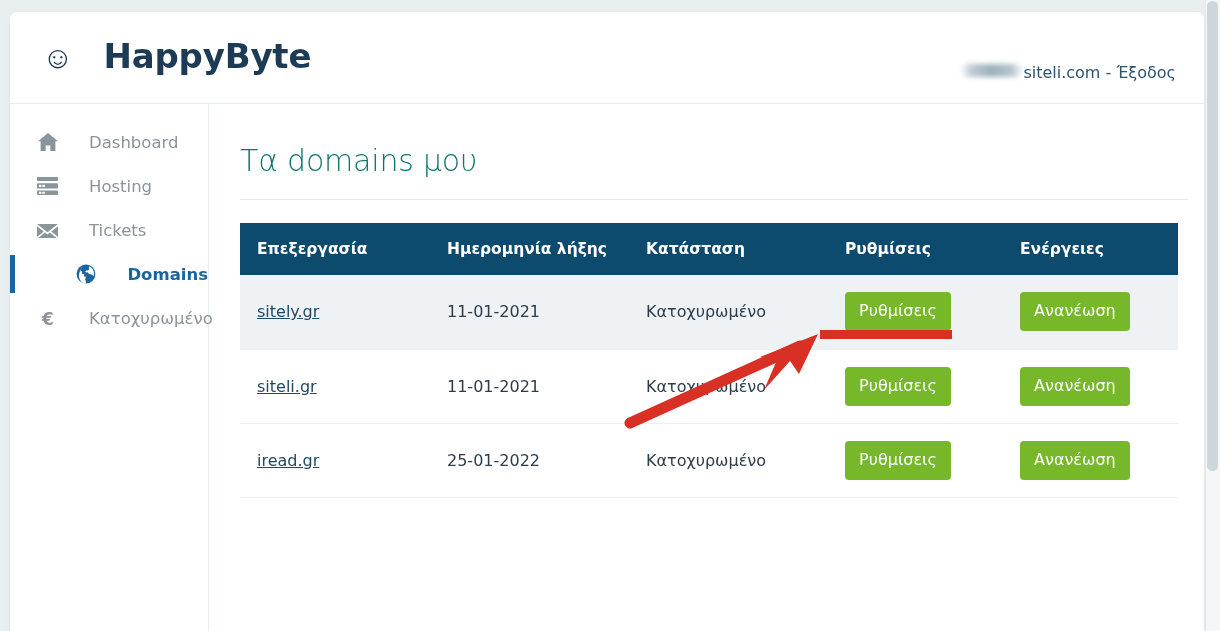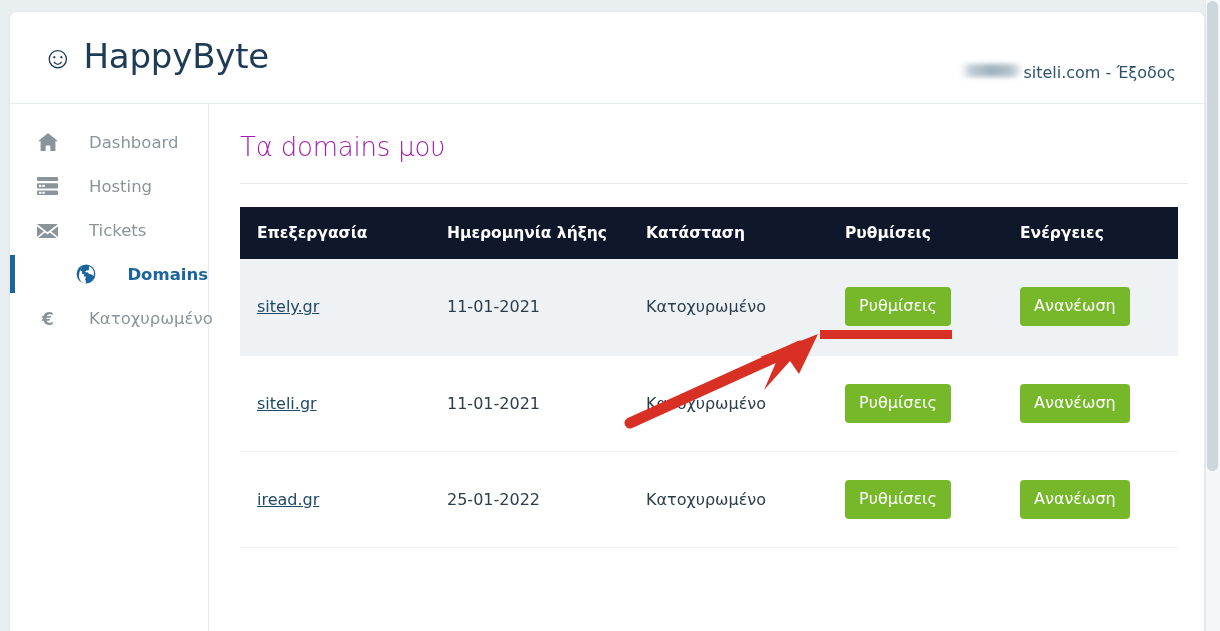--- a/index.html
+++ b/index.html
@@ -51,21 +51,21 @@
     line-height: 1;
     white-space: nowrap;
   }
   .brand-smiley {
     display: inline-block;
     font-size: 31px;
     line-height: 1;
     color: #1d3b55;
     transform: translateY(1px);
   }
-  .brand-name { font-weight: 400; }
+  .brand-name { font-weight: 700; margin-left: 20px; }
 
   .account {
     position: absolute;
     right: 28px;
     top: 51px;
     font-size: 16px;
     color: #2d5372;
     white-space: nowrap;
     display: flex;
     align-items: baseline;
@@ -135,57 +135,58 @@
 
   
   .content {
     flex: 1 1 auto;
     padding: 20px 16px 0 31px;
     background: #fff;
     min-width: 0;
   }
 
   .page-title {
-    color: #a21caf;
-    font-size: 26px;
+    color: #0f766e;
+    font-size: 30px;
     font-weight: 300;
     letter-spacing: -0.2px;
     padding-top: 8px;
     white-space: nowrap;
+    margin-top: 11px;
   }
 
   .title-rule {
     margin-top: 21px;
     height: 1px;
     background: #e6e8ea;
   }
 
   
   .table-wrap { margin-top: 23px; position: relative; }
 
   table.domains {
     width: 938px;
     border-collapse: collapse;
     table-layout: fixed;
   }
 
   table.domains thead th {
-    background: #0f172a;
+    background: #0c4a6e;
     color: #ffffff;
     font-size: 15.5px;
     font-weight: bold;
     text-align: left;
     padding: 15px 0 15px 17px;
     height: 52px;
     white-space: nowrap;
   }
 
   table.domains tbody td {
     padding: 0 0 0 17px;
-    height: 96px;
+    height: 74px;
     vertical-align: middle;
     font-size: 16px;
     color: #2b3d4c;
     border-bottom: 1px solid #edf0f2;
     white-space: nowrap;
   }
   table.domains tbody tr.striped td { background: #eef2f5; }
 
   col.c-domain { width: 190px; }
   col.c-date   { width: 199px; }

